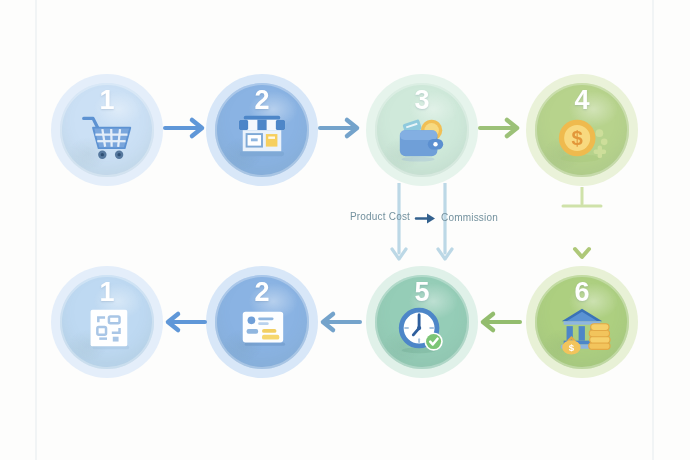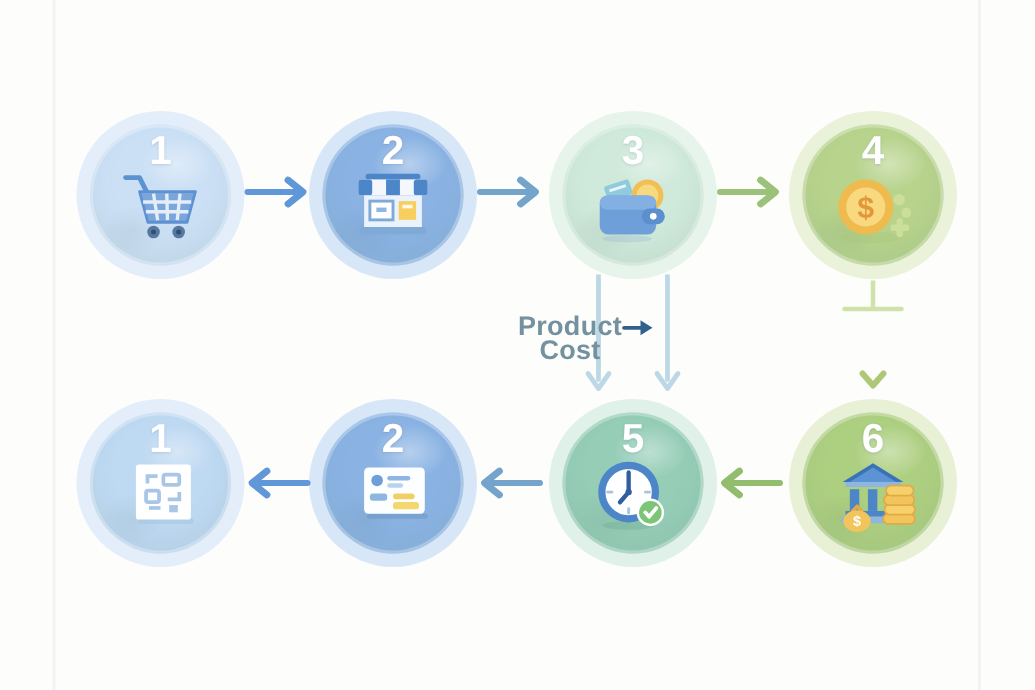--- a/index.html
+++ b/index.html
@@ -23,21 +23,21 @@
   .node--t1{background:var(--halo_light_blue);} .node--t1 .inner{background:var(--circle_light_blue);}
   .node--t2{background:var(--halo_blue);}       .node--t2 .inner{background:var(--circle_blue);}
   .node--t3{background:var(--halo_mint);}       .node--t3 .inner{background:var(--circle_mint);}
   .node--t4{background:var(--halo_green);}      .node--t4 .inner{background:var(--circle_green);}
   .node--b1{background:var(--halo_pale_blue);}  .node--b1 .inner{background:var(--circle_pale_blue);}
   .node--b2{background:var(--halo_blue);}       .node--b2 .inner{background:var(--circle_blue);}
   .node--b5{background:var(--halo_teal);}       .node--b5 .inner{background:var(--circle_teal);}
   .node--b6{background:var(--halo_olive);}      .node--b6 .inner{background:var(--circle_olive);}
 
   
-  .lbl{position:absolute;font-size:18px;line-height:16px;font-weight:700;letter-spacing:.2px;}
+  .lbl{position:absolute;font-size:10px;line-height:16px;font-weight:400;letter-spacing:.2px;}
   .lbl-product{left:344px;top:209px;width:72px;text-align:center;color:var(--label_slate);}
   .lbl-commission{left:441px;top:210px;width:110px;text-align:left;color:var(--label_slate);}
   .lbl-risk{left:535px;top:216px;width:94px;text-align:center;color:var(--label_green);}
 
   .abs{position:absolute;}
   svg{display:block;}
 </style>
 </head>
 <body>
 
@@ -273,14 +273,15 @@
 
   <div class="lbl lbl-product">Product Cost</div>
 
   <div class="abs" style="left:414px;top:211px">
     <svg width="24" height="15" viewBox="0 0 24 15">
       <path d="M2 7.5 H14" style="stroke:var(--mini_arrow)" stroke-width="2.5" stroke-linecap="round" fill="none"></path>
       <path d="M13 2.5 L21 7.5 L13 12.5 Z" style="fill:var(--mini_arrow)"></path>
     </svg>
   </div>
 
+  <div class="lbl lbl-commission">Commission</div>
 
 </div>
 
 </body></html>

